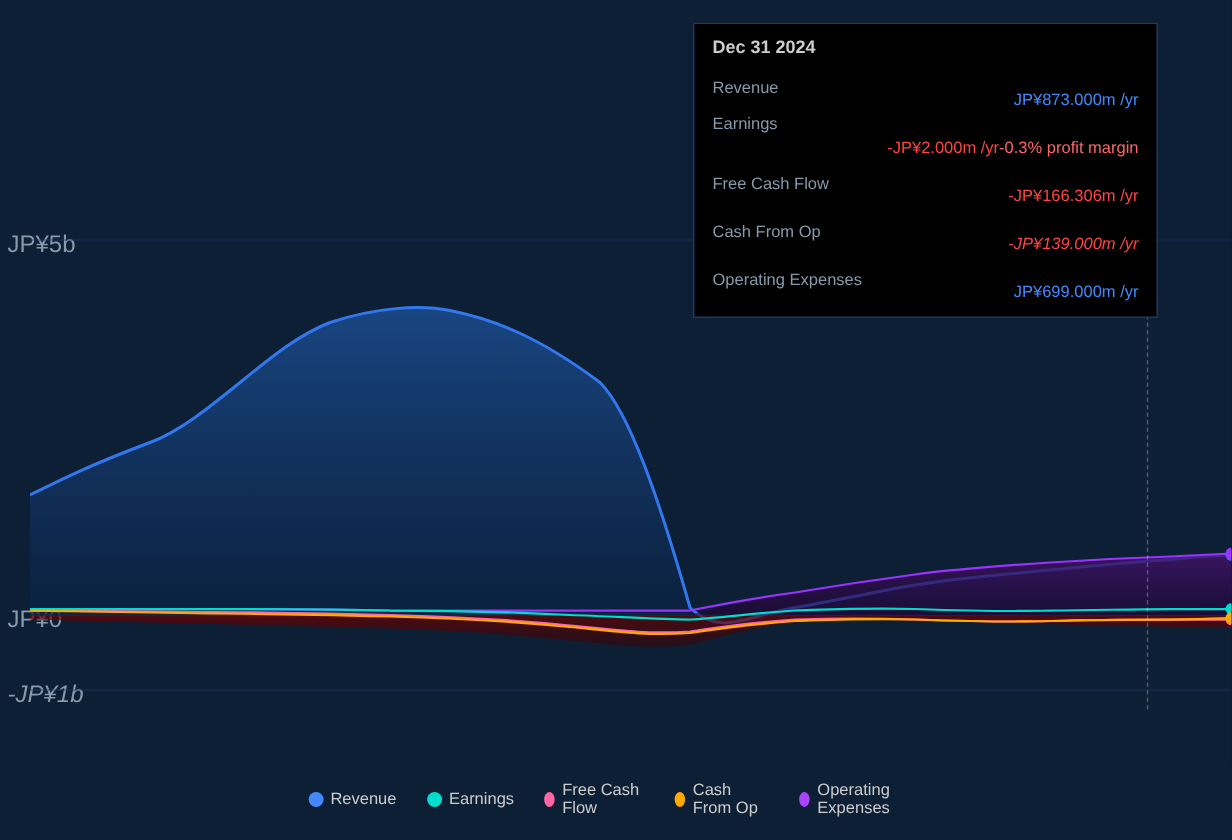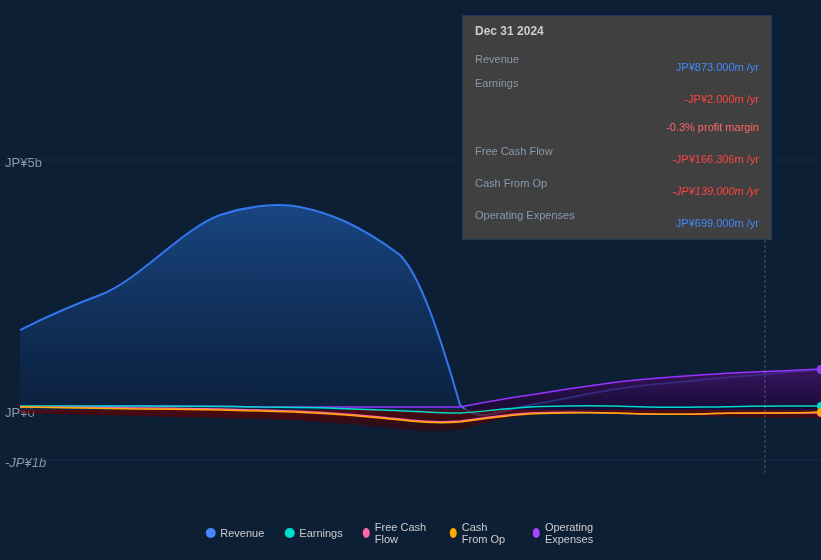--- a/index.html
+++ b/index.html
@@ -17,21 +17,21 @@
       height: 560px;
       position: relative;
       background: #0d1f35;
     }
 
     
     .tooltip-box {
       position: absolute;
       top: 15px;
       left: 462px;
-      background: #404040;
+      background: #000000;
       border: 1px solid #1e3a5f;
       padding: 8px 12px;
       min-width: 310px;
       z-index: 10;
     }
 
     .tooltip-date {
       color: #cccccc;
       font-size: 12px;
       font-weight: bold;
@@ -66,29 +66,29 @@
 
     .tooltip-row-earnings {
       display: flex;
       justify-content: space-between;
       align-items: flex-start;
       padding: 2px 0;
     }
 
     .tooltip-values-col {
       display: flex;
-      flex-direction: column;
+      flex-direction: row;
       align-items: flex-end;
     }
 
     
     .y-label {
       position: absolute;
       color: #8899aa;
-      font-size: 13px;
+      font-size: 16px;
       left: 5px;
     }
     .x-label {
       color: #8899aa;
       font-size: 11px;
     }
 
     
     .legend {
       position: absolute;

